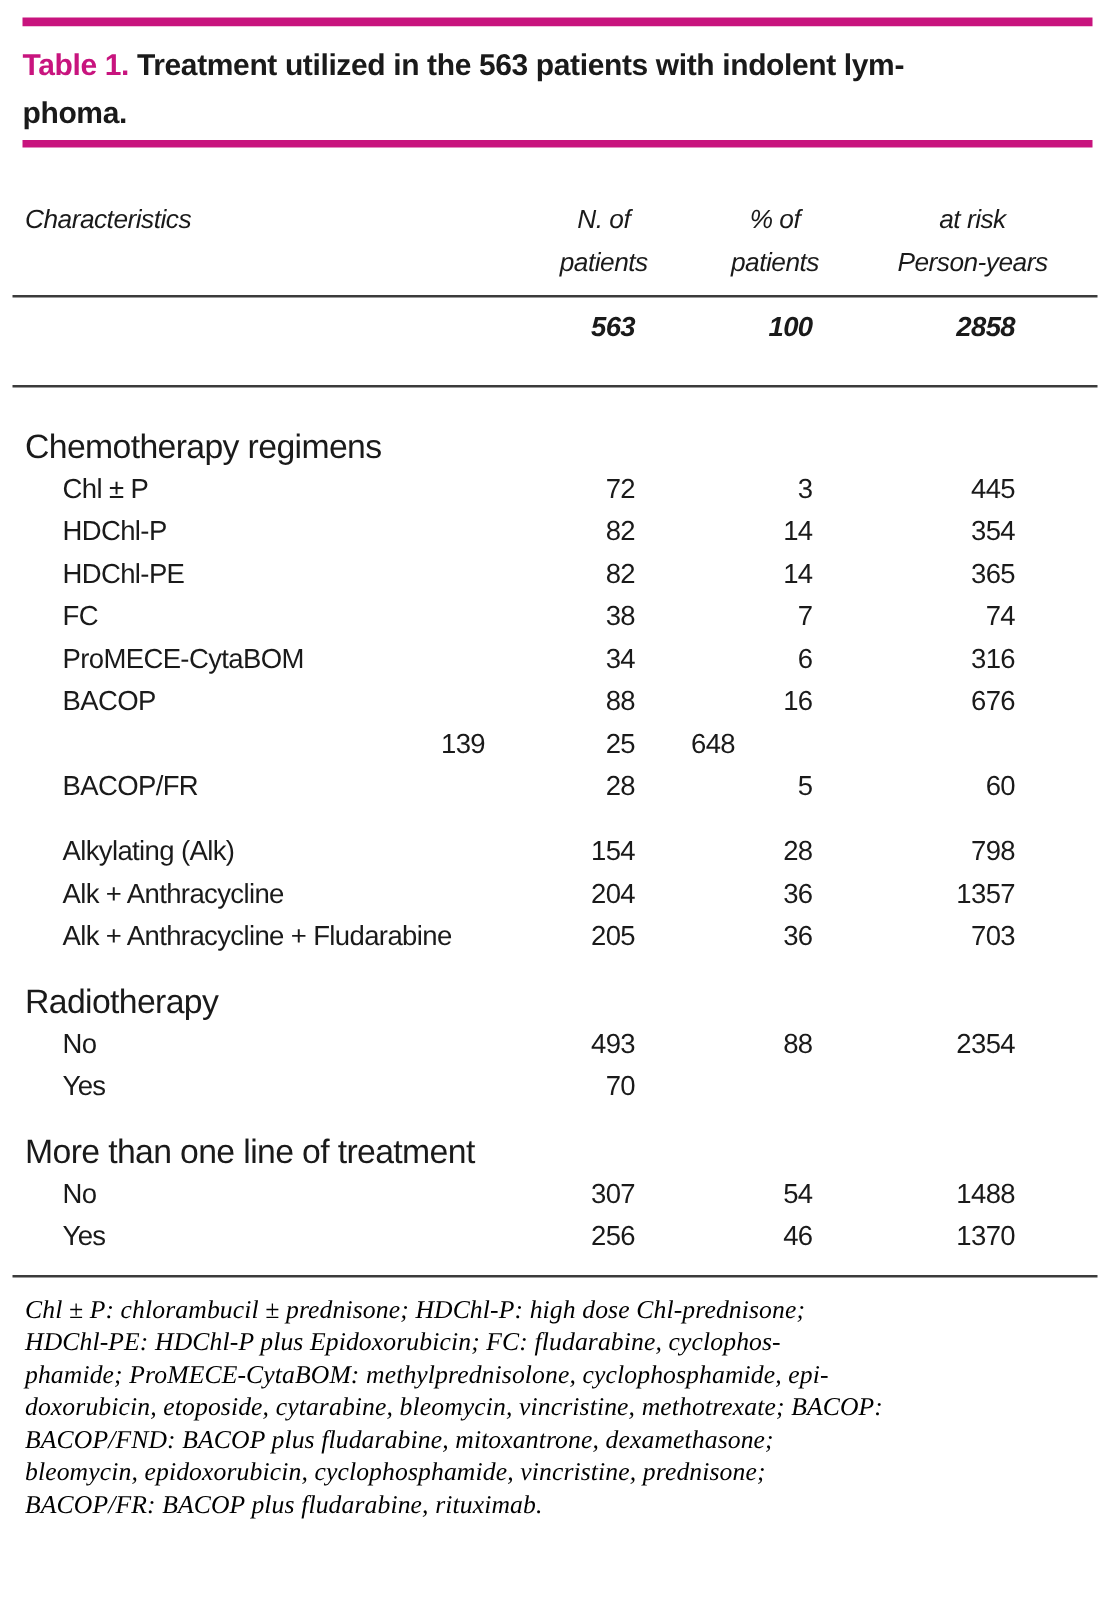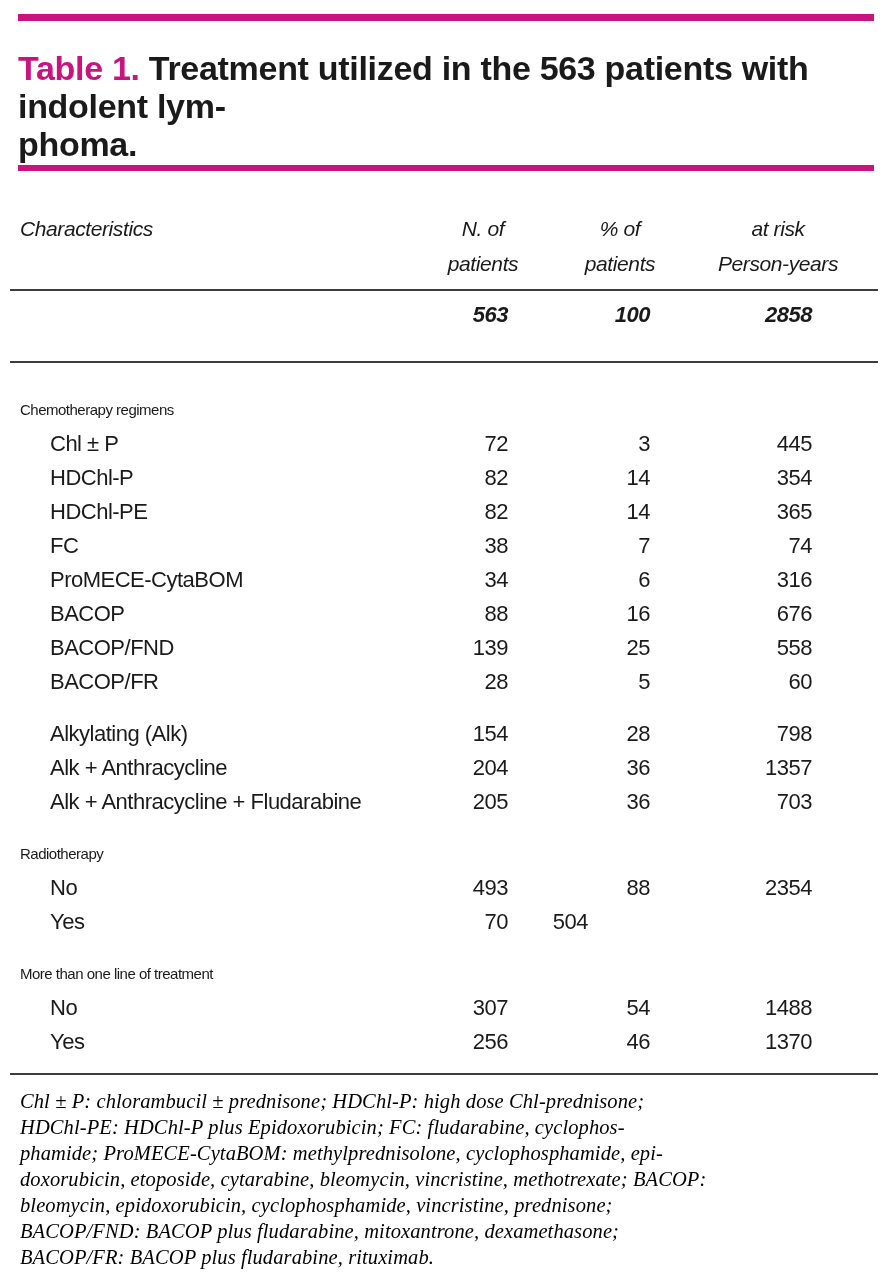--- a/index.html
+++ b/index.html
@@ -15,22 +15,22 @@
   .content { margin: 0 11px 0 18px; width: 856px; }
 
   .accent-bar {
     height: 7px;
     background: var(--accent, #C8147E);
   }
   .bar-top { margin-top: 14px; }
   .bar-title-bottom { margin-top: 2px; height: 6px; }
 
   .title {
-    margin-top: 28px;
-    font-size: 34px;
+    margin-top: 13px;
+    font-size: 24px;
     line-height: 38px;
     font-weight: bold;
     letter-spacing: -0.3px;
     color: #1a1a1a;
   }
   .title .table-label { color: var(--accent, #C8147E); }
 
   .col-header-block {
     position: relative;
     margin-top: 40px;
@@ -68,21 +68,21 @@
     font-style: italic;
     line-height: 30px;
     font-weight: bold;
   }
   .totals-row .label-cell { padding-left: 2px; }
 
   .table-body { padding-top: 30px; }
   .section { margin-top: 18px; }
   .section:first-child { margin-top: 0; }
   .section-header {
-    font-size: 15px;
+    font-size: 27px;
     letter-spacing: -0.5px;
     line-height: 34px;
     padding-left: 2px;
   }
   .data-row { line-height: 34px; }
   .data-row .label-cell { padding-left: 32px; }
 
   .rule-above-footnote { margin-top: 14px; }
 
   .footnote {
@@ -180,24 +180,23 @@
   </div>
 
   <div class="grid-row data-row">
     <div class="label-cell">BACOP</div>
     <div class="num">88</div>
     <div class="num">16</div>
     <div class="num num-py">676</div>
   </div>
 
   <div class="grid-row data-row">
-    <div class="label-cell">BACOP/FND</div>
     <div class="num">139</div>
     <div class="num">25</div>
-    <div class="num num-py">558</div>
+    <div class="num num-py">648</div>
   </div>
 
   <div class="grid-row data-row">
     <div class="label-cell">BACOP/FR</div>
     <div class="num">28</div>
     <div class="num">5</div>
     <div class="num num-py">60</div>
   </div>
 </div>
   </div>
@@ -233,21 +232,20 @@
   <div class="grid-row data-row">
     <div class="label-cell">No</div>
     <div class="num">493</div>
     <div class="num">88</div>
     <div class="num num-py">2354</div>
   </div>
 
   <div class="grid-row data-row">
     <div class="label-cell">Yes</div>
     <div class="num">70</div>
-    <div class="num num-py">504</div>
   </div>
 </div>
   </div>
 
   <div class="section">
     <div class="section-header">More than one line of treatment</div>
     <div>
   <div class="grid-row data-row">
     <div class="label-cell">No</div>
     <div class="num">307</div>
@@ -265,19 +263,19 @@
   </div>
 </div>
 
     <div class="rule rule-above-footnote"></div>
 
     <div class="footnote">
         <div>Chl ± P: chlorambucil ± prednisone; HDChl-P: high dose Chl-prednisone;</div>
         <div>HDChl-PE: HDChl-P plus Epidoxorubicin; FC: fludarabine, cyclophos-</div>
         <div>phamide; ProMECE-CytaBOM: methylprednisolone, cyclophosphamide, epi-</div>
         <div>doxorubicin, etoposide, cytarabine, bleomycin, vincristine, methotrexate; BACOP:</div>
+        <div>BACOP/FND: BACOP plus fludarabine, mitoxantrone, dexamethasone;</div>
         <div>bleomycin, epidoxorubicin, cyclophosphamide, vincristine, prednisone;</div>
-        <div>BACOP/FND: BACOP plus fludarabine, mitoxantrone, dexamethasone;</div>
         <div>BACOP/FR: BACOP plus fludarabine, rituximab.</div>
       </div>
 
   </div>
 </div>
 
 </body></html>

